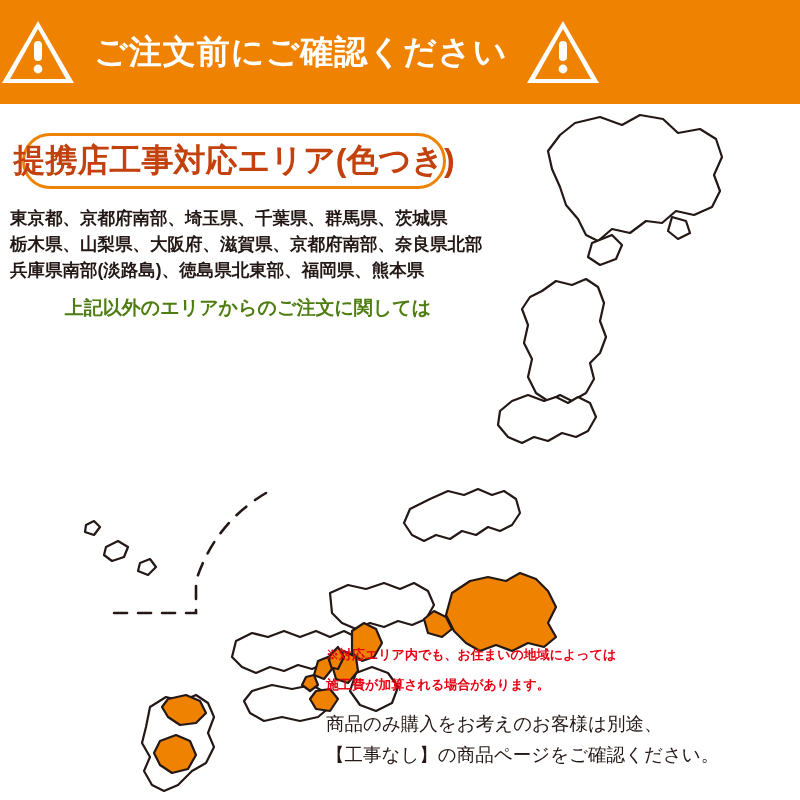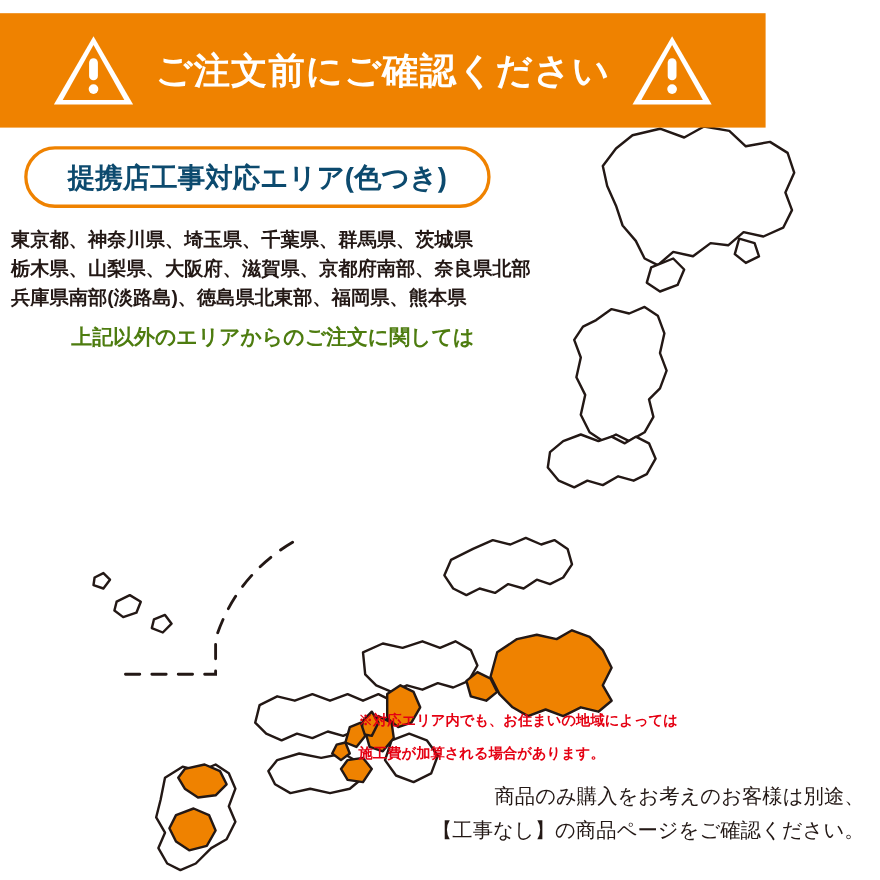--- a/index.html
+++ b/index.html
@@ -19,27 +19,27 @@
     width: 800px;
     height: 800px;
     background: #ffffff;
     overflow: hidden;
   }
 
   
   #header-banner {
     position: absolute;
     left: 0;
-    top: 12px;
-    width: 696px;
+    top: 0;
+    width: 800px;
     height: 104px;
     background: #ef8200;
     display: flex;
     align-items: center;
-    justify-content: center;
+    justify-content: flex-start;
   }
   .warn-tri {
     position: relative;
     width: 76px;
     height: 66px;
     flex: 0 0 auto;
   }
   .warn-tri svg { display: block; }
   #header-title {
     color: #ffffff;
@@ -69,23 +69,23 @@
     height: 56px;
     border: 3px solid #ef8200;
     border-radius: 28px;
     background: #ffffff;
     display: flex;
     align-items: center;
     justify-content: center;
     box-sizing: border-box;
   }
   #area-box-title {
-    font-size: 25px;
-    font-weight: bold;
-    color: #0c4a6e;
+    font-size: 32px;
+    font-weight: bold;
+    color: #c2410c;
     white-space: nowrap;
   }
 
   
   #pref-list {
     position: absolute;
     left: 10px;
     top: 205px;
     width: 470px;
   }
@@ -137,21 +137,20 @@
     position: absolute;
     left: 326px;
     top: 708px;
     width: 460px;
   }
   .bottom-line {
     font-size: 18.5px;
     color: #231815;
     line-height: 31px;
     white-space: nowrap;
-    text-align: right;
   }
 </style>
 </head>
 <body>
 
 <div id="page">
 
   <div id="map-layer">
     <svg width="800" height="705" viewBox="0 0 800 705" xmlns="http://www.w3.org/2000/svg">
       <g fill="#ffffff" stroke="#231815" stroke-width="2.2" stroke-linejoin="round" stroke-linecap="round">
@@ -249,21 +248,21 @@
         <circle cx="38" cy="50" r="4.4" fill="#ffffff"></circle>
       </svg>
     </div>
   </div>
 
   <div id="area-box">
     <span id="area-box-title">提携店工事対応エリア(色つき)</span>
   </div>
 
   <div id="pref-list">
-    <div class="pref-line">東京都、神奈川県、埼玉県、千葉県、群馬県、茨城県</div>
+    <div class="pref-line">東京都、京都府南部、埼玉県、千葉県、群馬県、茨城県</div>
     <div class="pref-line">栃木県、山梨県、大阪府、滋賀県、京都府南部、奈良県北部</div>
     <div class="pref-line">兵庫県南部(淡路島)、徳島県北東部、福岡県、熊本県</div>
   </div>
 
   <div id="notice-block">
     <div class="notice-line">上記以外のエリアからのご注文に関しては</div>
   </div>
 
   <div id="red-note">
     <div class="red-line">※対応エリア内でも、お住まいの地域によっては</div>

